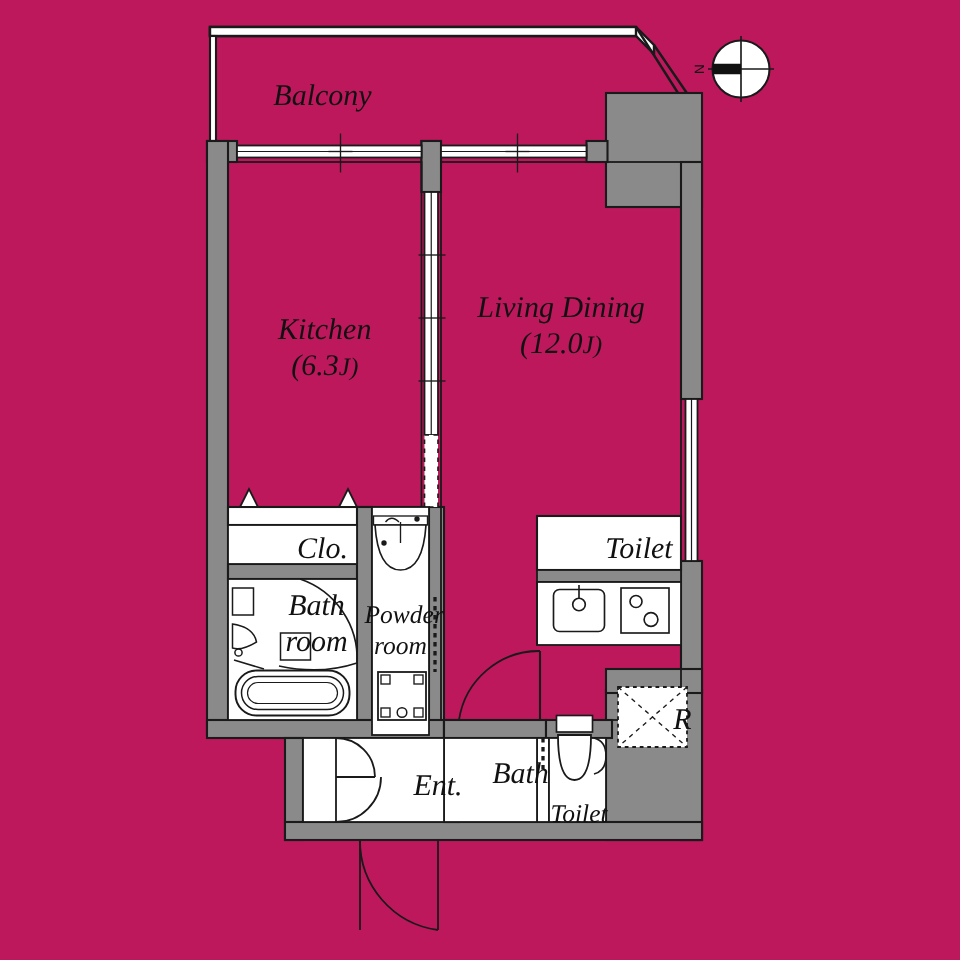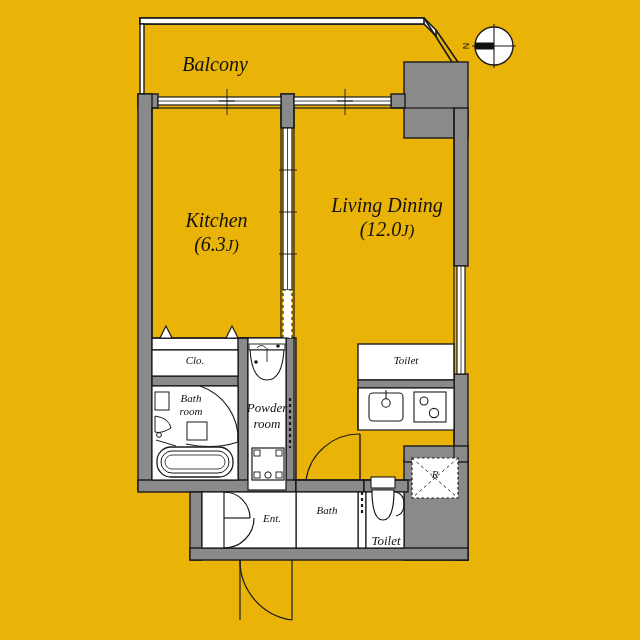--- a/index.html
+++ b/index.html
@@ -1,25 +1,25 @@
 <!DOCTYPE html>
 <html><head>
 <meta charset="utf-8">
 <title>Floor Plan</title>
 <style>
   html,body{margin:0;padding:0;background:#ffffff;}
   body{width:640px;height:640px;overflow:hidden;
        font-family:"Liberation Serif","DejaVu Serif",serif;}
-  #plan{position:relative;width:640px;height:640px;background:#eab308;}
+  #plan{position:relative;width:640px;height:640px;background:#be185d;}
   #plan svg{position:absolute;left:0;top:0;}
   .lbl{position:absolute;text-align:center;font-style:italic;color:#111;
        line-height:1.22;white-space:nowrap;}
   .lbl.room-lg{font-size:20px;}
-  .lbl.room-md{font-size:11px;}
-  .lbl.room-sm{font-size:13px;}
+  .lbl.room-md{font-size:20px;padding-left:20px;}
+  .lbl.room-sm{font-size:17px;}
   .sub{font-size:.84em;}
   .compass-n{position:absolute;font-style:normal;font-size:9px;
              transform:rotate(-90deg);color:#111;font-family:"Liberation Sans",sans-serif;}
 </style>
 </head>
 <body>
 
 <div id="plan">
 
   <svg width="640" height="640" viewBox="0 0 640 640">
@@ -232,21 +232,21 @@
 
   <div class="lbl room-lg" style="left:0;top:52px;width:430px;">
     <span>Balcony</span>
   </div>
 
   <div class="lbl room-lg" style="left:152px;top:208px;width:129px;">
     <div><span>Kitchen</span></div>
     <div><span>(6.3</span><span class="sub">J)</span></div>
   </div>
 
-  <div class="lbl room-lg" style="left:307px;top:193px;width:160px;">
+  <div class="lbl room-lg" style="left:294px;top:193px;width:160px;">
     <div><span>Living Dining</span></div>
     <div><span>(12.0</span><span class="sub">J)</span></div>
   </div>
 
   <div class="lbl room-md" style="left:152px;top:354px;width:86px;">
     <span>Clo.</span>
   </div>
 
   <div class="lbl room-md" style="left:152px;top:392px;width:78px;">
     <div><span>Bath</span></div>

